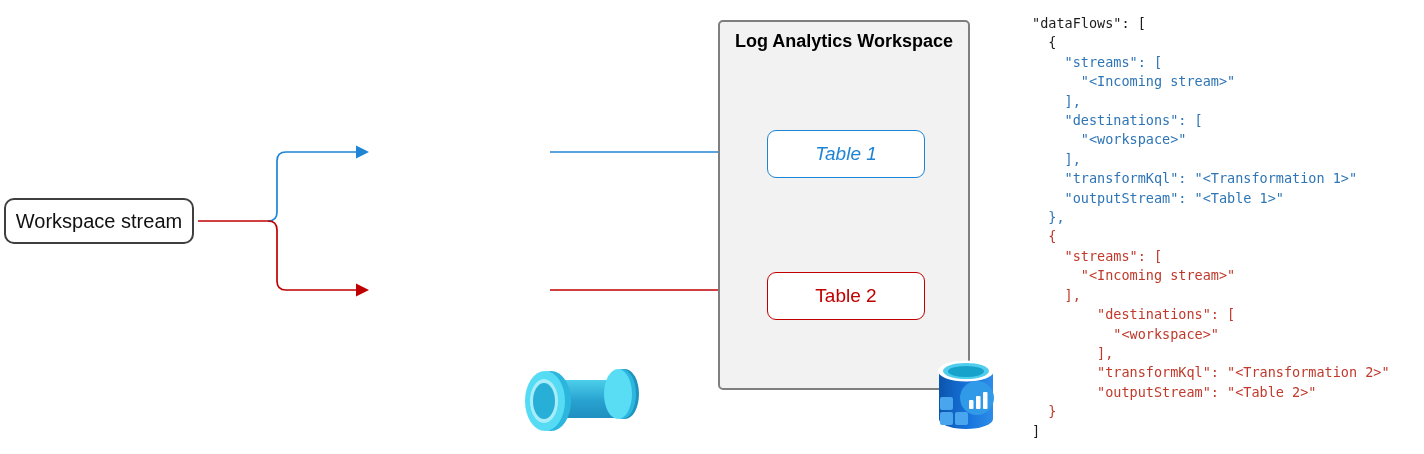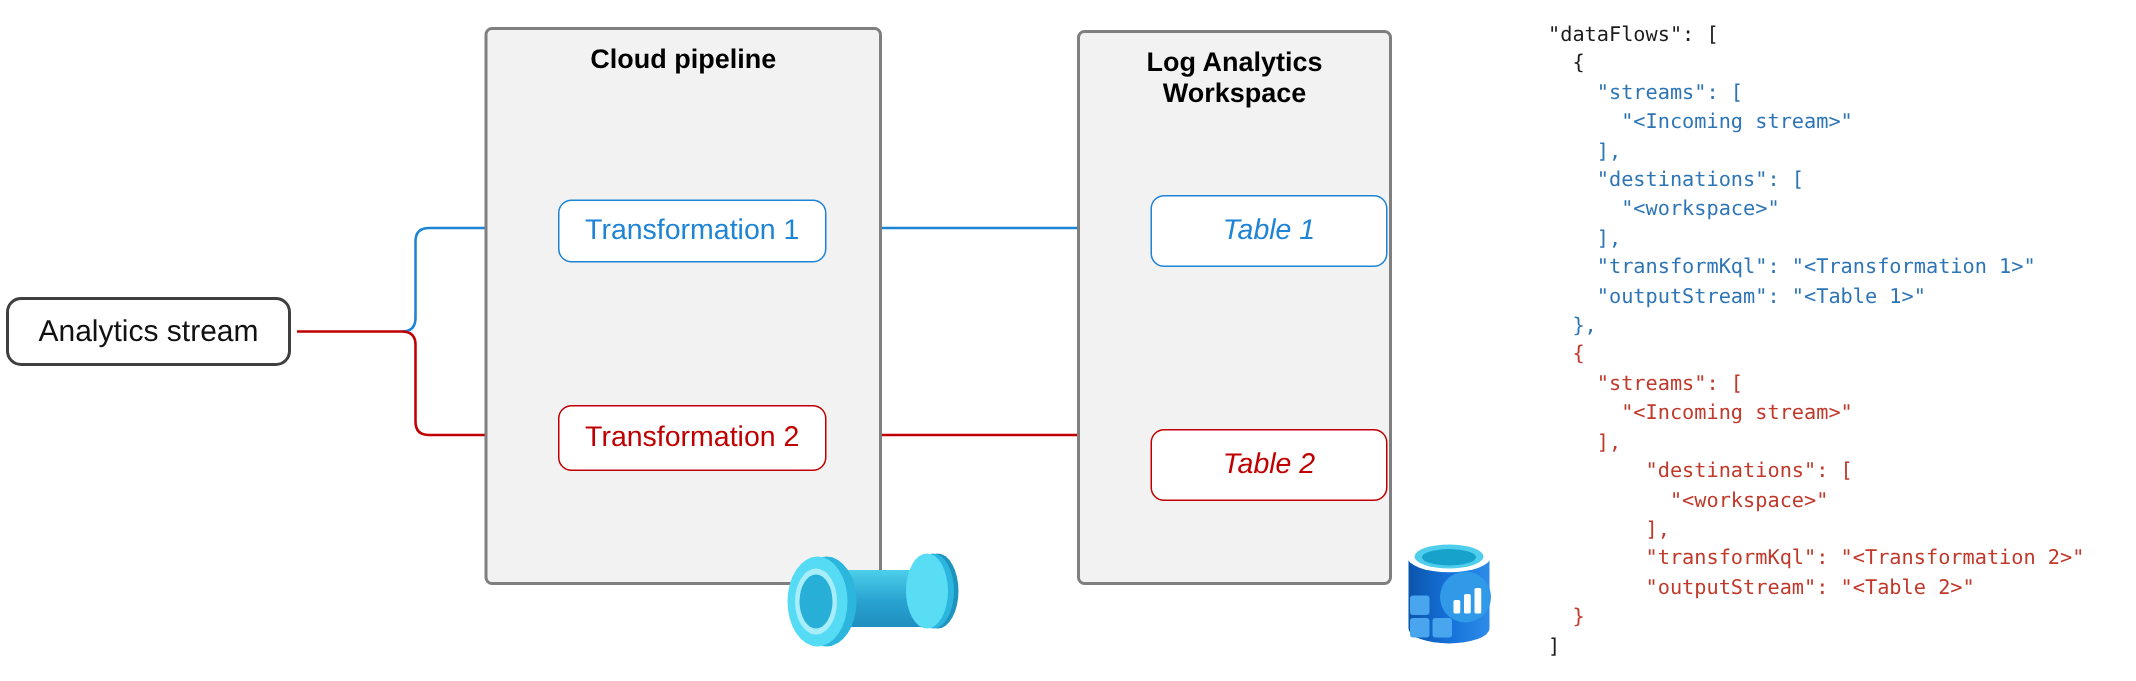--- a/index.html
+++ b/index.html
@@ -31,36 +31,36 @@
     background: #FFFFFF; border: 2px solid var(--incoming-border); border-radius: 10px;
     display: flex; align-items: center; justify-content: center;
     font-size: 20px; color: #111111;
   }
 
   .container {
     position: absolute; background: var(--container-fill);
     border: 2px solid var(--container-border); border-radius: 5px;
   }
   .container.cloud { left: 323px; top: 18px; width: 265px; height: 372px; }
-  .container.la    { left: 718px; top: 20px; width: 210px; height: 370px; }
+  .container.la    { left: 718px; top: 20px; width: 252px; height: 370px; }
   .container-title {
     text-align: center; padding-top: 9px; font-size: 18px; font-weight: bold; color: #000000;
   }
 
   .node {
     position: absolute; background: #FFFFFF; border-radius: 9px;
     display: flex; align-items: center; justify-content: center; font-size: 19px;
     border: 1.6px solid;
   }
   .node.blue { color: var(--diagram-blue); border-color: var(--diagram-blue); }
   .node.red  { color: var(--diagram-red);  border-color: var(--diagram-red); }
   .node.t1 { left: 47px; top: 113px; width: 179px; height: 42px; }
   .node.t2 { left: 47px; top: 250px; width: 179px; height: 44px; }
   .node.tb1 { left: 47px; top: 108px; width: 158px; height: 48px; font-style: italic; }
-  .node.tb2 { left: 47px; top: 264px; width: 158px; height: 48px; font-style: italic; }
+  .node.tb2 { left: 47px; top: 250px; width: 158px; height: 48px; }
 
   .icon-svg { position: absolute; }
   .pipe-icon { left: 524px; top: 368px; width: 122px; height: 66px; }
   .la-icon   { left: 934px; top: 356px; width: 64px;  height: 78px; }
 
   .code {
     position: absolute; left: 1032px; top: 14px;
     font-family: "DejaVu Sans Mono", "Liberation Mono", monospace;
     font-size: 13.5px; line-height: 19.4px;
   }
@@ -80,32 +80,23 @@
     <polygon class="fill-blue" points="356,145.5 369,152 356,158.5"></polygon>
     <path class="line stroke-red" d="M268 221 Q277 221 277 230 L277 281 Q277 290 286 290 L356 290"></path>
     <polygon class="fill-red" points="356,283.5 369,290 356,296.5"></polygon>
     <path class="line stroke-blue" d="M550 152 L754 152"></path>
     <polygon class="fill-blue" points="754,145.5 767,152 754,158.5"></polygon>
     <path class="line stroke-red" d="M550 290 L754 290"></path>
     <polygon class="fill-red" points="754,283.5 767,290 754,296.5"></polygon>
   </svg>
 
   <div class="io-box">
-    <span>Analytics stream</span>
+    <span>Workspace stream</span>
   </div>
 
-  <div class="container cloud">
-    <div class="container-title">Cloud pipeline</div>
-    <div class="node blue t1">
-      <span>Transformation 1</span>
-    </div>
-    <div class="node red t2">
-      <span>Transformation 2</span>
-    </div>
-  </div>
 
   <div class="container la">
     <div class="container-title">Log Analytics Workspace</div>
     <div class="node blue tb1">
       <span>Table 1</span>
     </div>
     <div class="node red tb2">
       <span>Table 2</span>
     </div>
   </div>

